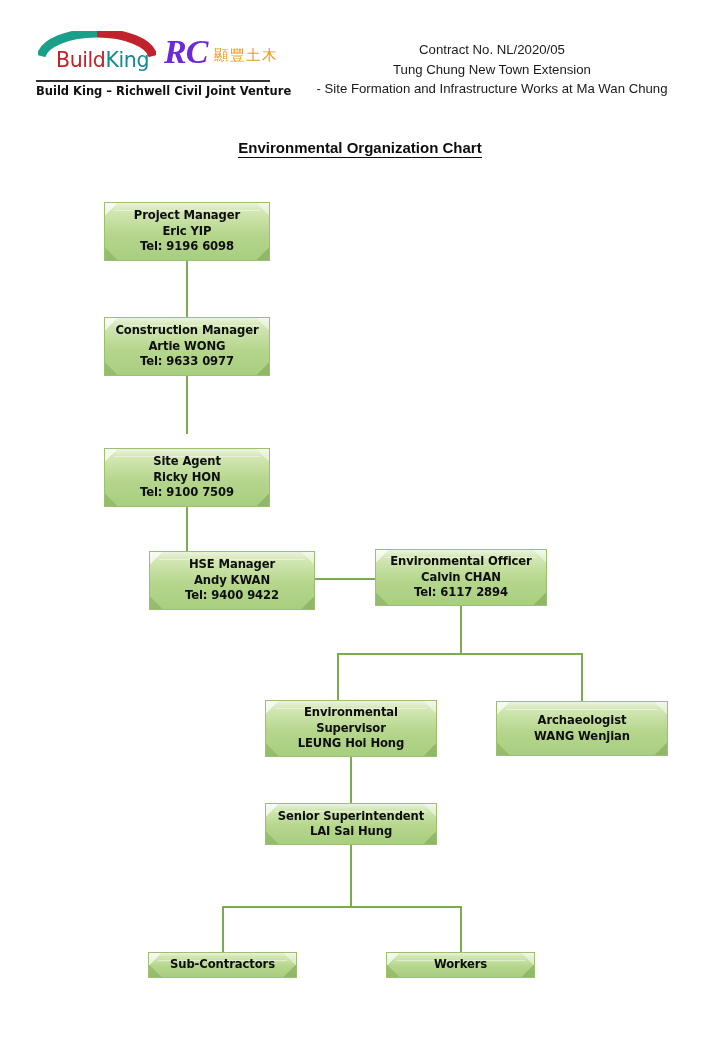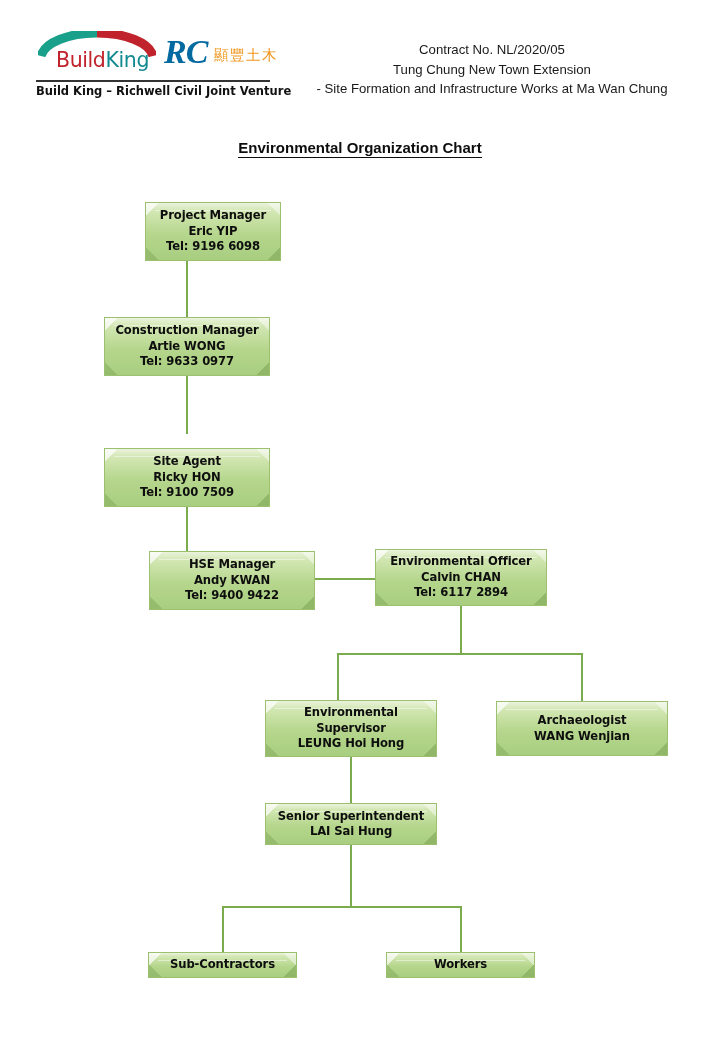--- a/index.html
+++ b/index.html
@@ -56,21 +56,21 @@
     left: 128px; top: 2px;
     width: 112px; height: 44px;
   }
   #rc-letters {
     position: absolute;
     left: 0; top: 0;
     font-family: "Liberation Serif", serif;
     font-style: italic;
     font-weight: bold;
     font-size: 34px;
-    color: #0369a1;
+    color: #6d28d9;
     letter-spacing: -1px;
     line-height: 40px;
   }
   #rc-cjk {
     position: absolute;
     left: 50px; top: 14px;
     font-size: 14.5px;
     color: #f0961e;
     letter-spacing: 1.5px;
     font-family: "DejaVu Sans", sans-serif;
@@ -236,21 +236,21 @@
   <div class="conn conn-v" style="left:350px; top:757px; height:46px;"></div>
 
   <div class="conn conn-v" style="left:350px; top:845px; height:62px;"></div>
 
   <div class="conn conn-h" style="left:222px; top:906px; width:240px;"></div>
 
   <div class="conn conn-v" style="left:222px; top:906px; height:48px;"></div>
 
   <div class="conn conn-v" style="left:460px; top:906px; height:48px;"></div>
 
-  <div class="node" style="left:104px; top:202px; width:136px; height:59px;margin-left:41px;">
+  <div class="node" style="left:104px; top:202px; width:166px; height:59px;">
     <div class="node-text">
       <span class="ln">Project Manager</span>
       <span class="ln">Eric YIP</span>
       <span class="ln">Tel: 9196 6098</span>
     </div>
   </div>
 
   <div class="node" style="left:104px; top:317px; width:166px; height:59px;">
     <div class="node-text">
       <span class="ln">Construction Manager</span>

